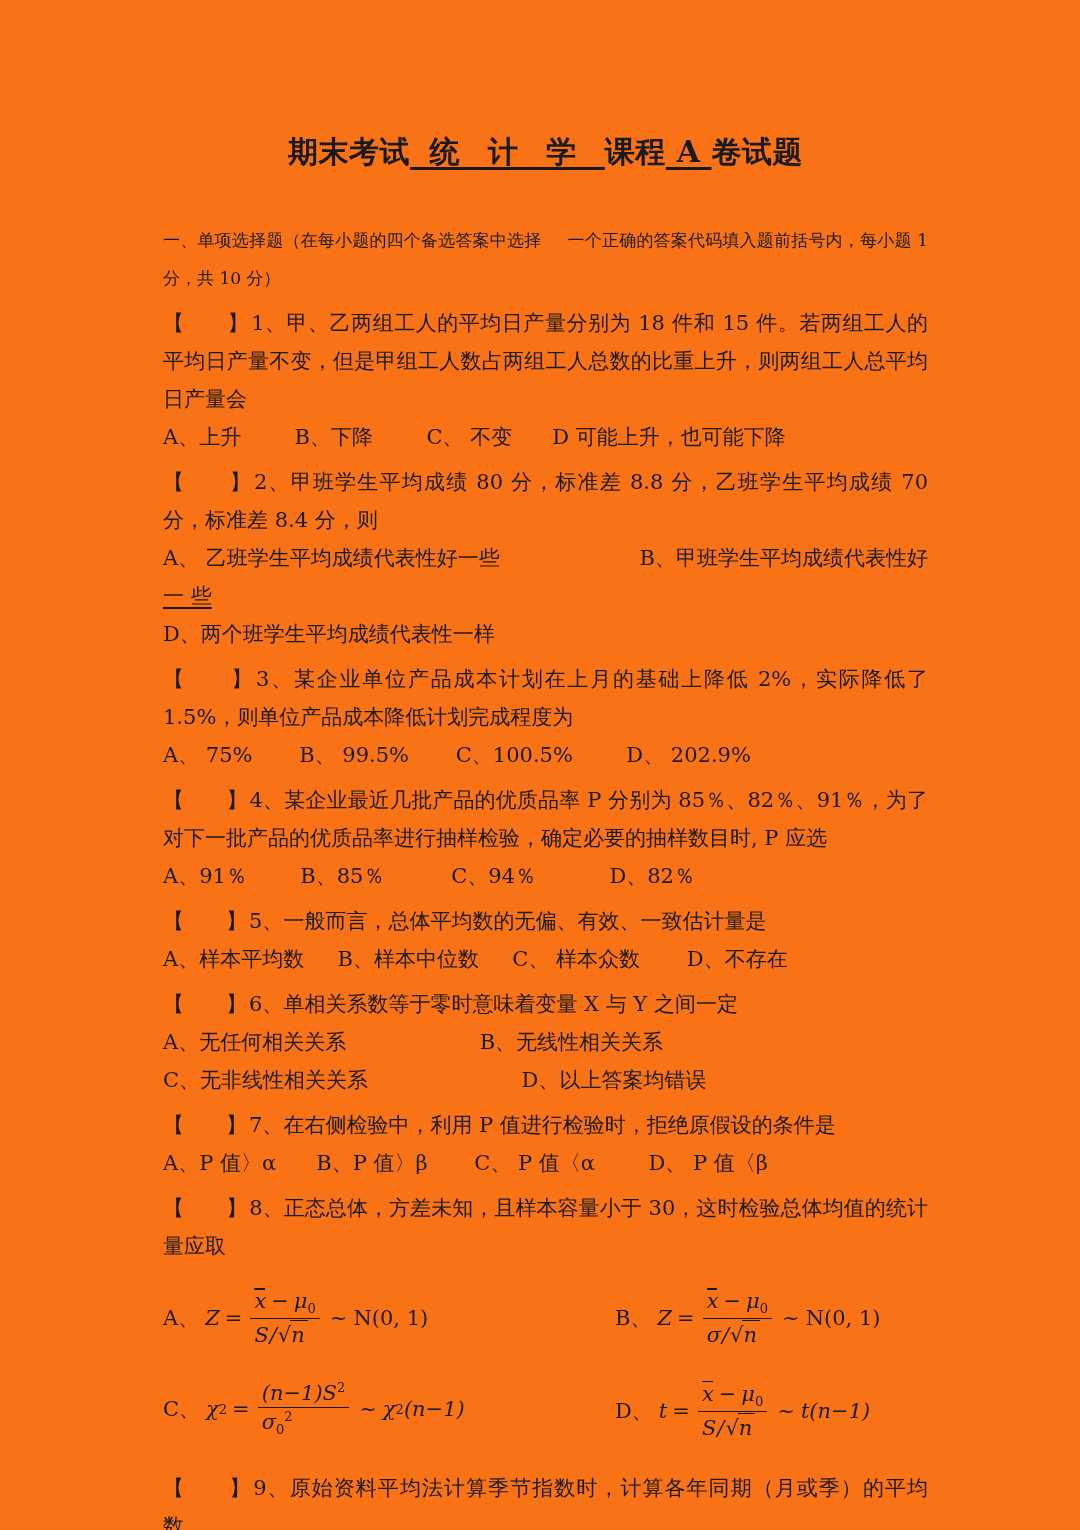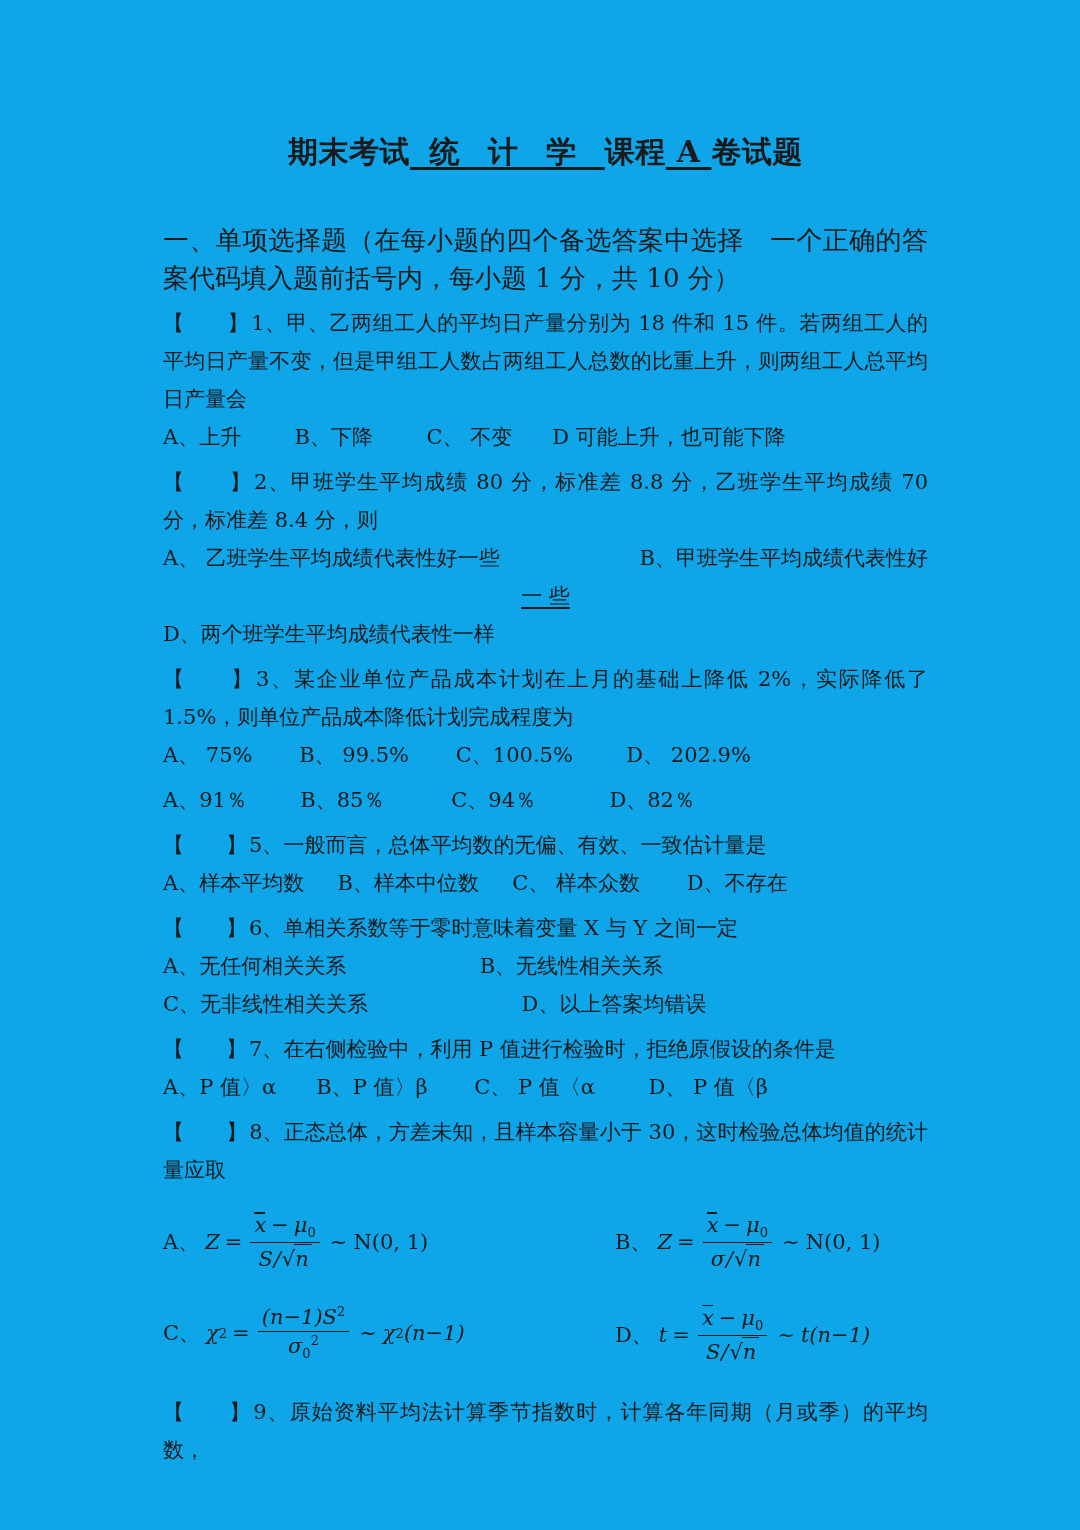--- a/index.html
+++ b/index.html
@@ -11,21 +11,21 @@
     width: 1080px;
     height: 1530px;
     overflow: hidden;
     font-family: "DejaVu Serif", "Liberation Serif", serif;
     color: #1a1a1a;
   }
   .page {
     position: relative;
     width: 1080px;
     height: 1530px;
-    background: #0ea5e9;
+    background: #f97316;
     box-sizing: border-box;
     padding: 0;
   }
   .content {
     position: absolute;
     left: 163px;
     top: 0;
     width: 765px;
   }
 
@@ -44,21 +44,21 @@
     text-decoration: underline;
     text-underline-offset: 5px;
     text-decoration-thickness: 2.5px;
   }
   .doc-title .sp { letter-spacing: 9px; }
   .doc-title .lat { font-family: "DejaVu Serif", serif; font-weight: 700; }
 
   
   .section-intro {
     margin-top: 48px;
-    font-size: 26px;
+    font-size: 17px;
     line-height: 38px;
     text-align: justify;
     text-justify: inter-character;
   }
   .section-intro .gap { display: inline-block; width: 26px; }
 
   
   .q-block { margin-top: 7px; }
   .q-stem,
   .q-options,
@@ -104,21 +104,20 @@
     align-items: center;
     font-family: "DejaVu Serif", "Liberation Serif", serif;
     font-size: 21px;
     font-style: italic;
   }
   .eq .rom { font-style: normal; }
   .eq .op { font-style: normal; padding: 0 5px; }
   .frac {
     display: inline-flex;
     flex-direction: column;
-    align-items: center;
     vertical-align: middle;
     margin: 0 3px;
   }
   .frac .numer {
     padding: 0 4px 1px 4px;
     border-bottom: 1.6px solid #1a1a1a;
     white-space: nowrap;
     line-height: 1.25;
   }
   .frac .denom {
@@ -175,34 +174,37 @@
     </div>
 
     <div class="q-block">
       <div class="q-stem">
         <span class="brackets">【　　】</span><span class="num">2、</span><span>甲班学生平均成绩 80 分，标准差 8.8 分，乙班学生平均成绩 70 分，标准差 8.4 分，则</span>
       </div>
       <div class="q-options" style="display:flex;justify-content:space-between;">
         <span>A、 乙班学生平均成绩代表性好一些</span>
           <span>B、甲班学生平均成绩代表性好</span>
       </div>
-      <div class="q-options" style="display:flex;justify-content:center;">
+      <div class="q-options" style="display:flex;justify-content:space-between;">
         <span class="ul-txt">一 些</span>
       </div>
       <div class="opt-line">D、两个班学生平均成绩代表性一样</div>
     </div>
 
     <div class="q-block">
       <div class="q-stem">
         <span class="brackets">【　　】</span><span class="num">3、</span><span>某企业单位产品成本计划在上月的基础上降低 2%，实际降低了 1.5%，则单位产品成本降低计划完成程度为</span>
       </div>
       <div class="opt-line">A、 75%       B、 99.5%       C、100.5%        D、 202.9%</div>
     </div>
 
     <div class="q-block">
+      <div class="q-stem">
+        <span class="brackets">【　　】</span><span class="num">4、</span><span>某企业最近几批产品的优质品率 P 分别为 85％、82％、91％，为了对下一批产品的优质品率进行抽样检验，确定必要的抽样数目时, P 应选</span>
+      </div>
       <div class="opt-line">A、91％        B、85％          C、94％           D、82％</div>
     </div>
 
     <div class="q-block">
       <div class="q-stem">
         <span class="brackets">【　　】</span><span class="num">5、</span><span>一般而言，总体平均数的无偏、有效、一致估计量是</span>
       </div>
       <div class="opt-line">A、样本平均数     B、样本中位数     C、 样本众数       D、不存在</div>
     </div>
 

